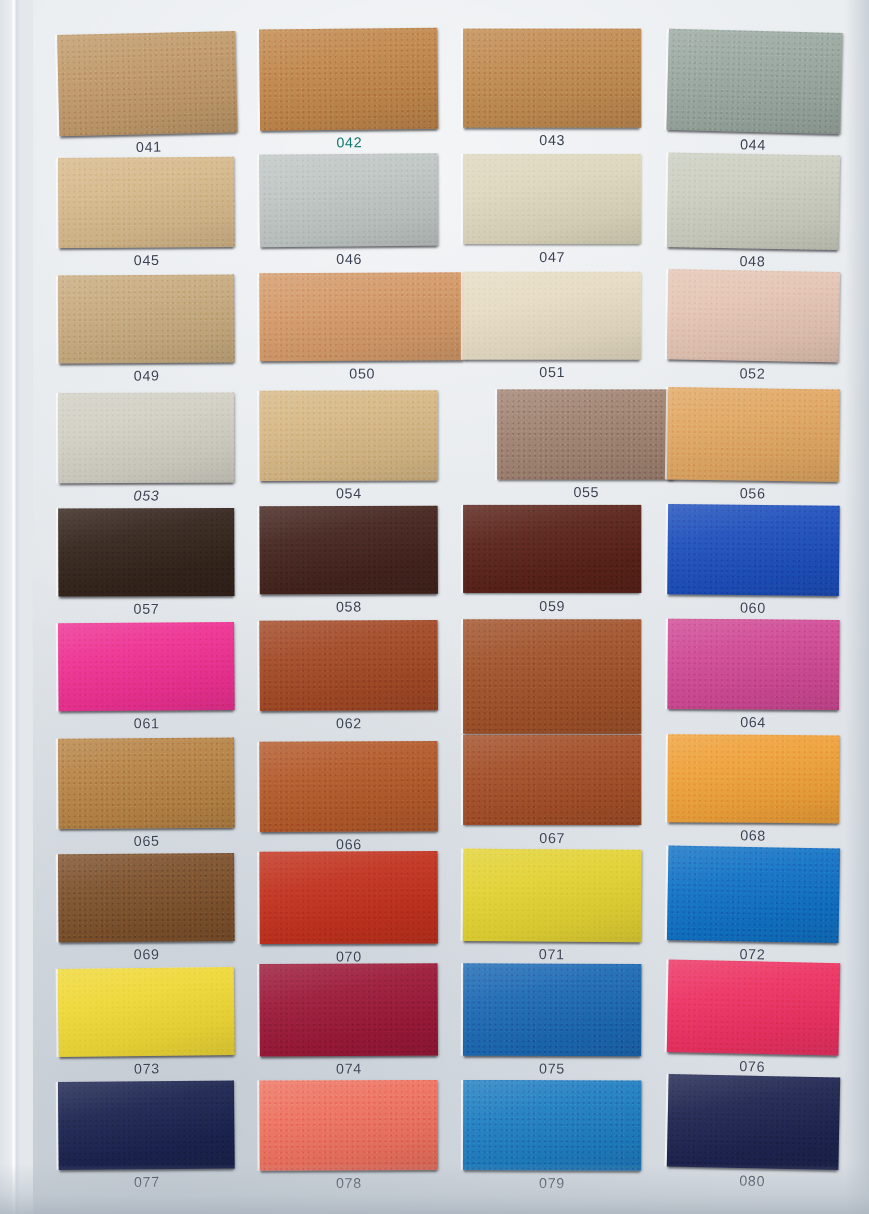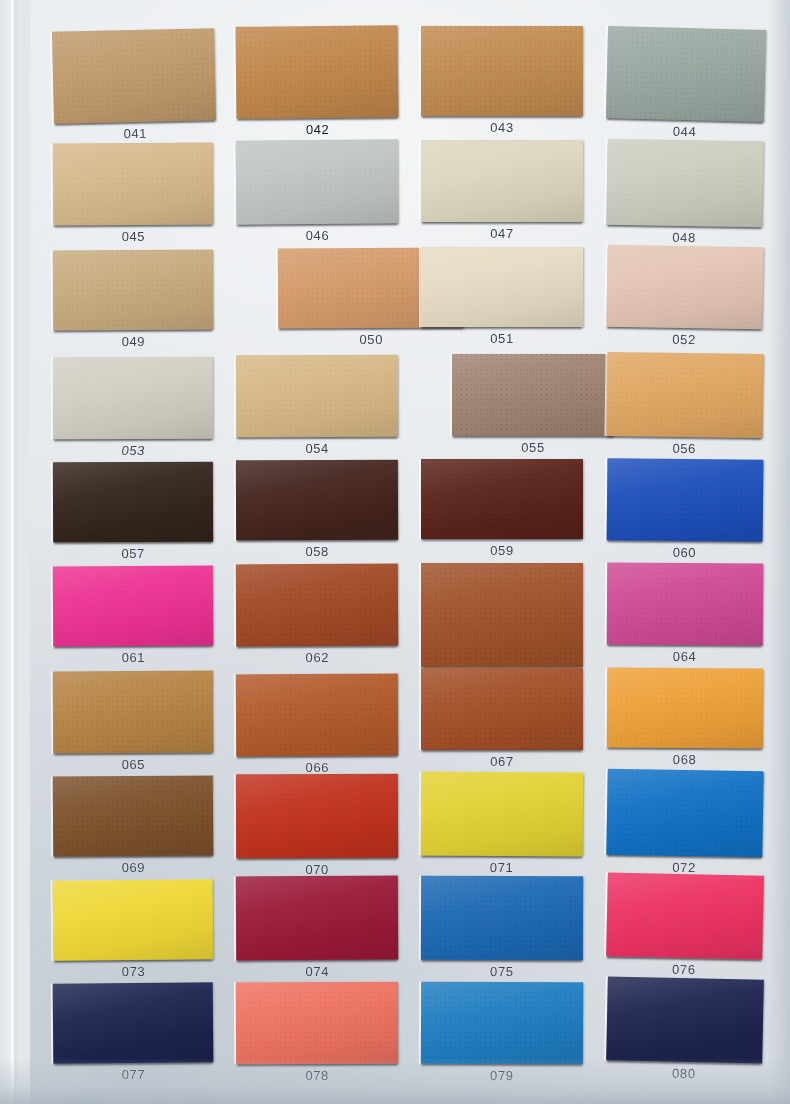--- a/index.html
+++ b/index.html
@@ -138,21 +138,21 @@
   <div id="left-fold"></div>
   <div id="right-edge"></div>
 
   <div id="swatch-grid">
       <div class="swatch-cell" style="left: 53px; top: 30px; width: 162px; height: 92px; transform: rotate(-1.3deg);">
         <div class="chip" style="background-color: rgb(192, 154, 107);"></div>
         <div class="chip-label" style="color: rgb(59, 66, 83);">041</div>
       </div>
       <div class="swatch-cell" style="left: 236px; top: 26px; width: 162px; height: 92px; transform: rotate(-0.6deg);">
         <div class="chip" style="background-color: rgb(192, 135, 76);"></div>
-        <div class="chip-label" style="color: #0f172a;">042</div>
+        <div class="chip-label" style="color: #0f766e;">042</div>
       </div>
       <div class="swatch-cell" style="left: 421px; top: 26px; width: 162px; height: 90px; transform: rotate(0deg);">
         <div class="chip" style="background-color: rgb(192, 139, 81);"></div>
         <div class="chip-label" style="color: rgb(59, 66, 83);">043</div>
       </div>
       <div class="swatch-cell" style="left: 607px; top: 28px; width: 158px; height: 92px; transform: rotate(1.4deg);">
         <div class="chip" style="background-color: rgb(154, 168, 160);"></div>
         <div class="chip-label" style="color: rgb(59, 66, 83);">044</div>
       </div>
       <div class="swatch-cell" style="left: 53px; top: 143px; width: 160px; height: 82px; transform: rotate(-0.4deg);">
@@ -168,21 +168,21 @@
         <div class="chip-label" style="color: rgb(59, 66, 83);">047</div>
       </div>
       <div class="swatch-cell" style="left: 607px; top: 140px; width: 156px; height: 86px; transform: rotate(1deg);">
         <div class="chip" style="background-color: rgb(203, 206, 192);"></div>
         <div class="chip-label" style="color: rgb(59, 66, 83);">048</div>
       </div>
       <div class="swatch-cell" style="left: 53px; top: 250px; width: 160px; height: 80px; transform: rotate(-0.4deg);">
         <div class="chip" style="background-color: rgb(199, 171, 127);"></div>
         <div class="chip-label" style="color: rgb(59, 66, 83);">049</div>
       </div>
-      <div class="swatch-cell" style="left: 236px; top: 248px; width: 186px; height: 80px; transform: rotate(-0.3deg); margin-left: 42px;">
+      <div class="swatch-cell" style="left: 236px; top: 248px; width: 186px; height: 80px; transform: rotate(-0.3deg);">
         <div class="chip" style="background-color: rgb(211, 154, 106);"></div>
         <div class="chip-label" style="color: rgb(59, 66, 83);">050</div>
       </div>
       <div class="swatch-cell" style="left: 421px; top: 247px; width: 162px; height: 80px; transform: rotate(0deg);">
         <div class="chip" style="background-color: rgb(230, 220, 196);"></div>
         <div class="chip-label" style="color: rgb(59, 66, 83);">051</div>
       </div>
       <div class="swatch-cell" style="left: 607px; top: 246px; width: 156px; height: 82px; transform: rotate(1deg);">
         <div class="chip" style="background-color: rgb(228, 197, 180);"></div>
         <div class="chip-label" style="color: rgb(59, 66, 83);">052</div>

